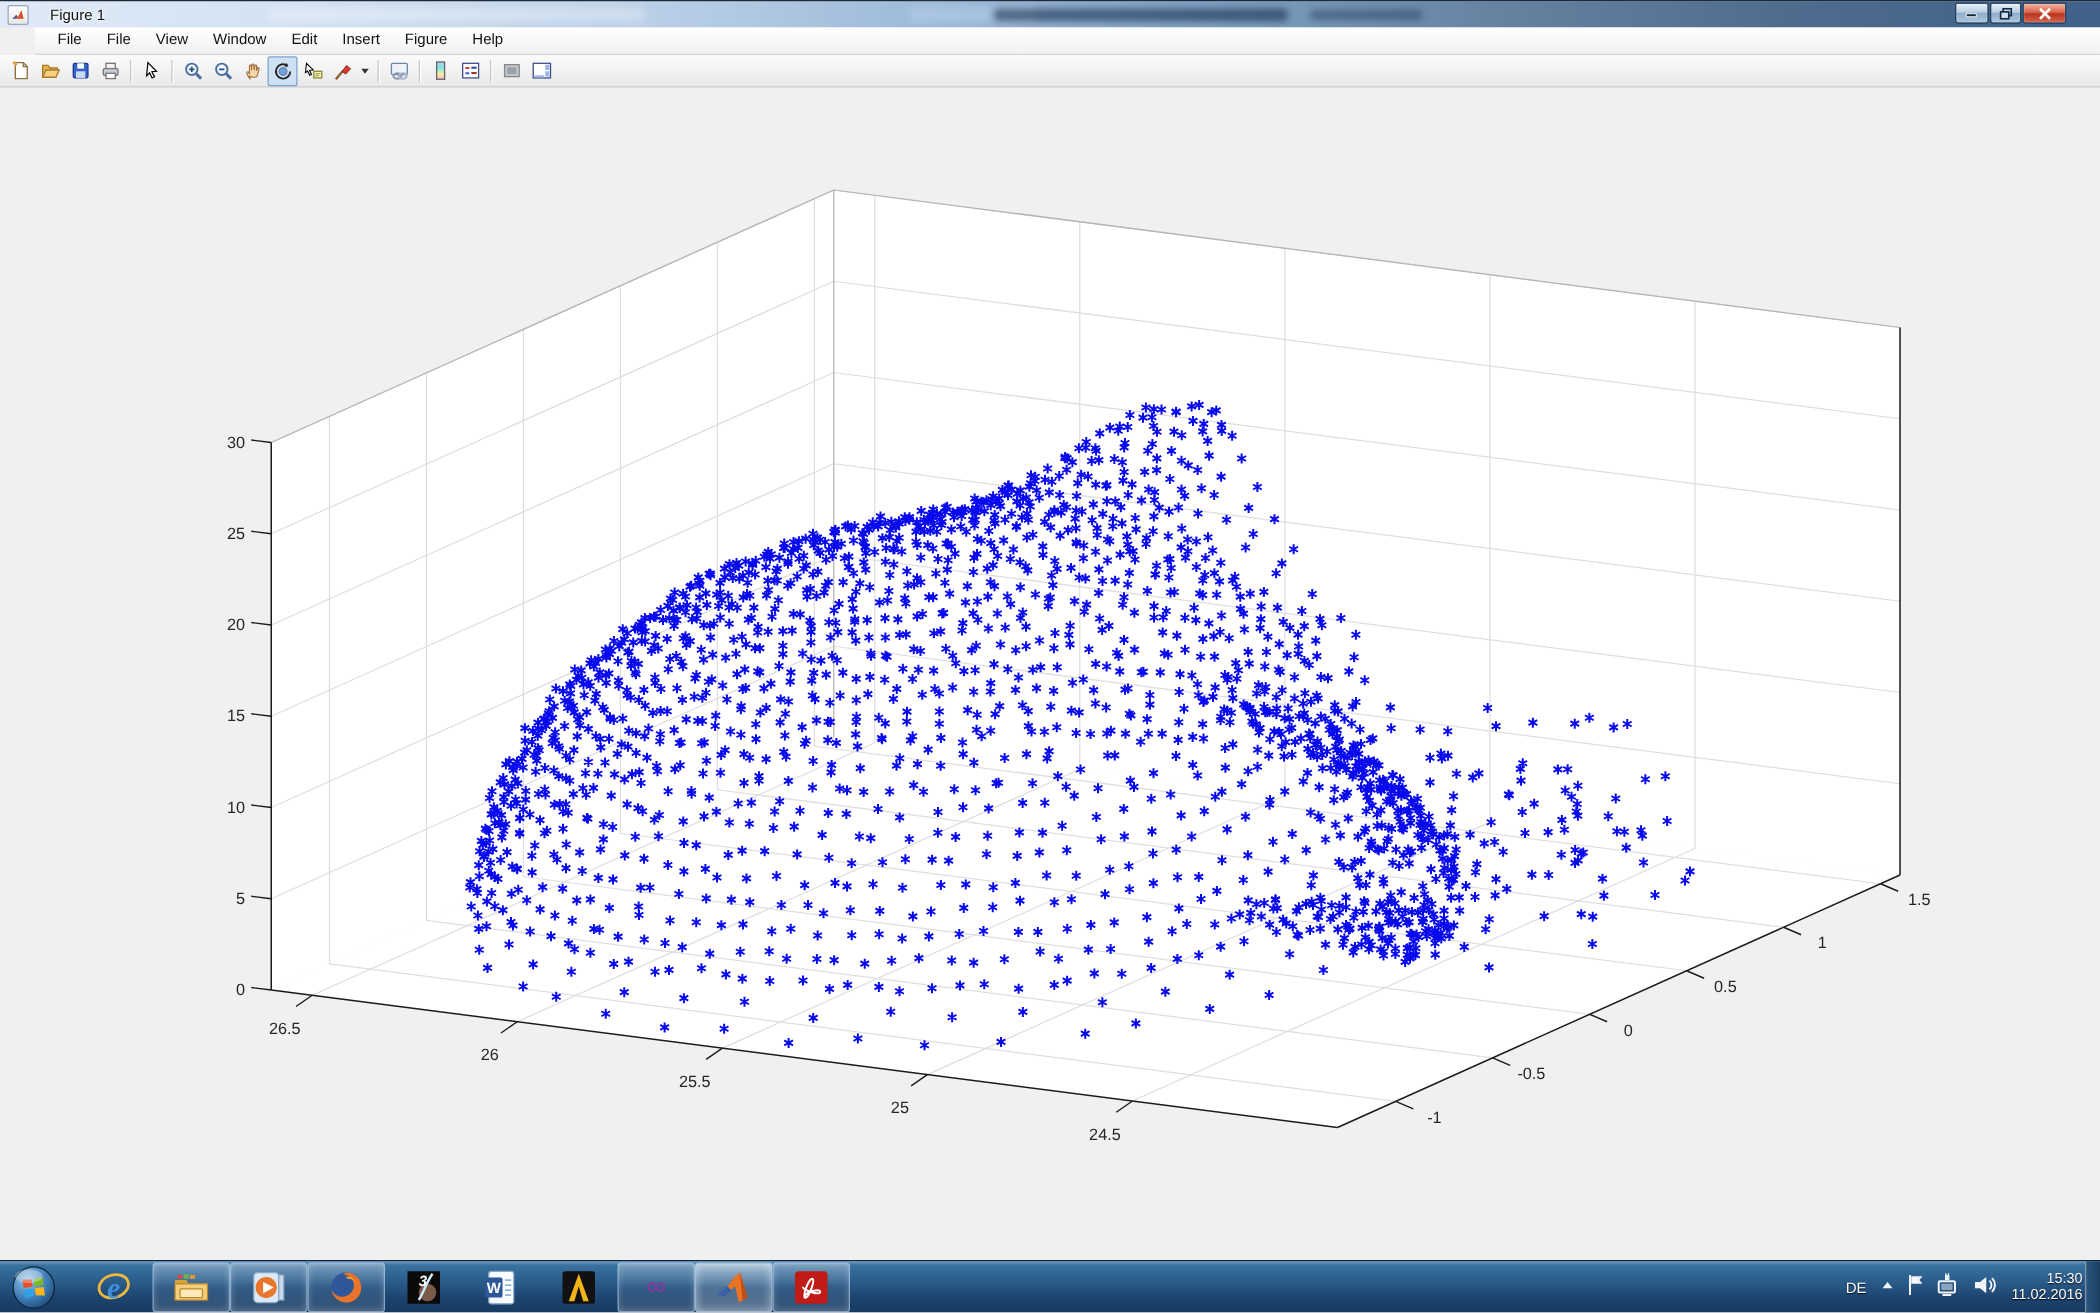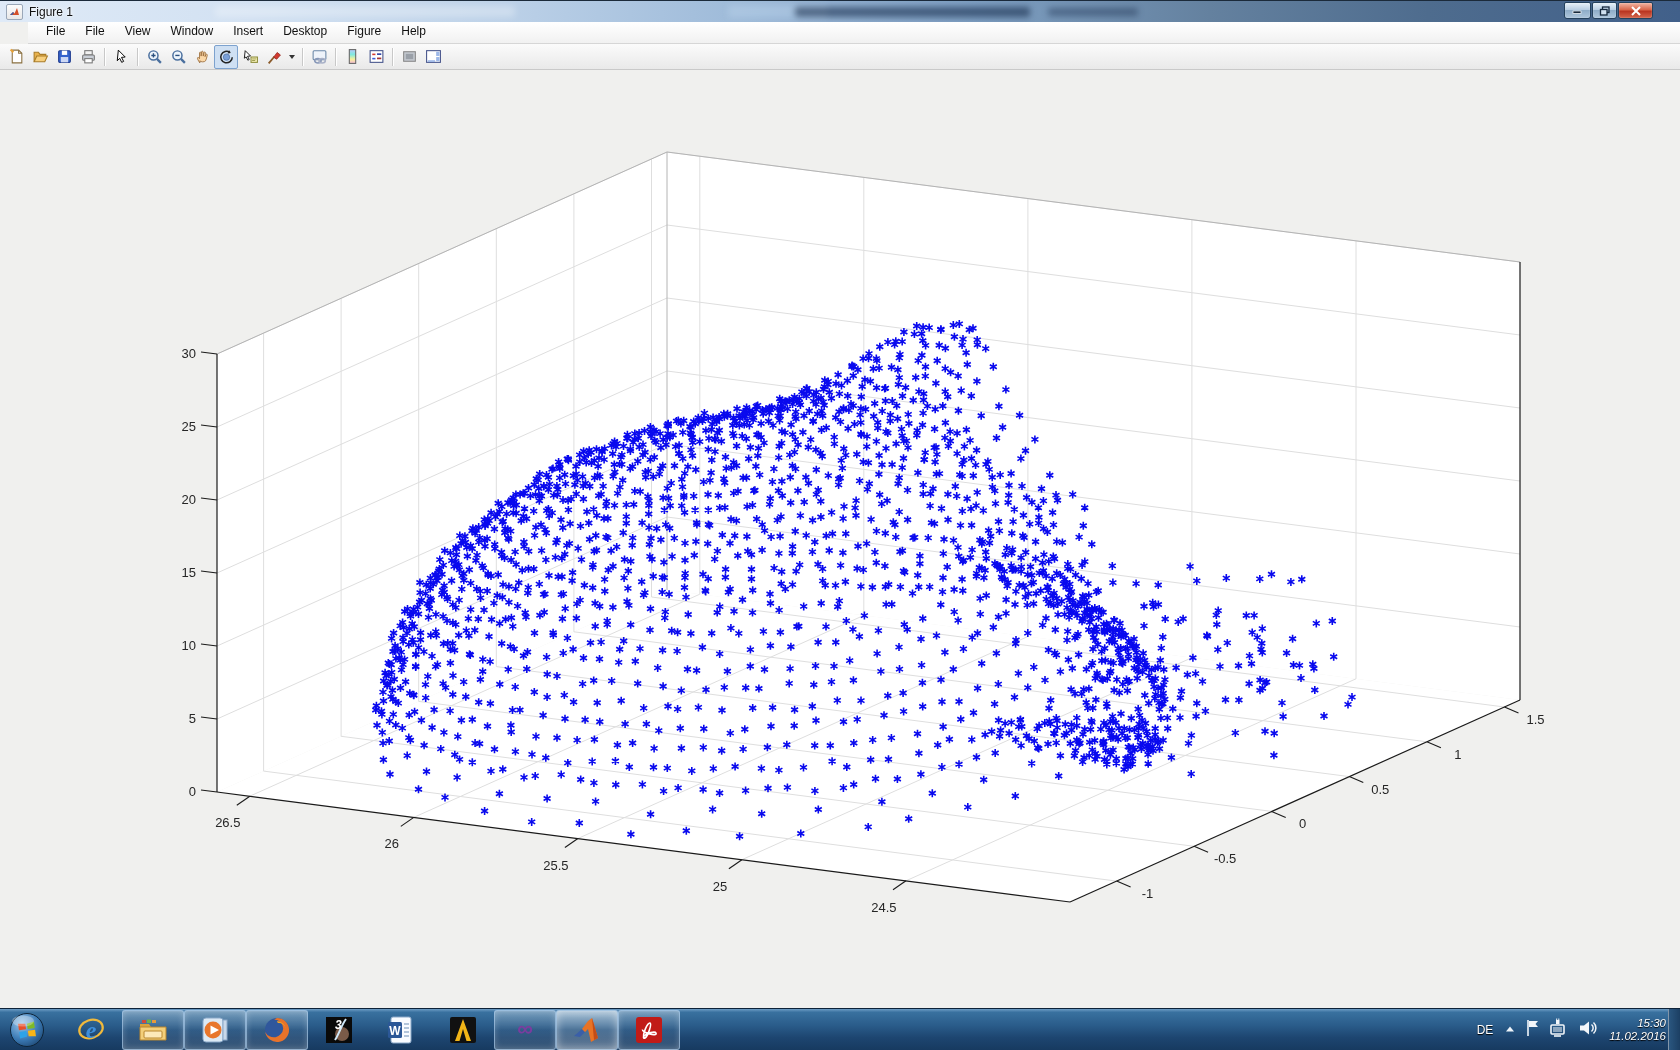--- a/index.html
+++ b/index.html
@@ -2,21 +2,21 @@
 <html><head>
 <meta charset="utf-8">
 <style>
   html,body{margin:0;padding:0;width:1680px;height:1050px;overflow:hidden;
     font-family:"Liberation Sans",sans-serif;background:#f0f0ee;position:relative;}
   
   .titlebar{position:absolute;left:0;top:0;width:1680px;height:22px;
     background:linear-gradient(90deg,#dfeaf7 0%,#d2e1f2 15%,#bcd1e8 30%,#9cb9d8 45%,#7e9fc2 58%,#64819f 72%,#4e6c8e 85%,#41608a 100%);
     border-top:1px solid #1b2a3a;box-sizing:border-box;}
   .titlebar .blob{position:absolute;border-radius:3px;filter:blur(3px);}
-  .title-left{position:absolute;left:6px;top:3px;display:flex;align-items:center;gap:6px;}
+  .title-left{position:absolute;left:6px;top:3px;display:flex;align-items:center;gap:17px;}
   .title-text{font-size:12px;color:#111;text-shadow:0 0 3px #fff,0 0 6px #fff;}
   .figicon{width:15px;height:14px;background:linear-gradient(#fdfdfd,#e8e8e8);border:1px solid #9aa7b8;border-radius:2px;
     display:flex;align-items:center;justify-content:center;}
   .winbtns{position:absolute;right:27px;top:1px;display:flex;}
   .wbtn{height:15px;border:1px solid #24415c;border-radius:2px 2px 3px 3px;margin-left:1px;
     background:linear-gradient(#e8f1f9 0%,#b9cee2 45%,#8fadc8 50%,#aec6dc 100%);
     display:flex;align-items:center;justify-content:center;box-shadow:inset 0 0 1px #fff;}
   .wbtn.minb{width:25px}.wbtn.resb{width:23px}
   .wbtn.closeb{width:33px;background:linear-gradient(#f2b6a4 0%,#d9664a 45%,#b93420 55%,#d4664d 100%);}
   .menubar{position:absolute;left:0;top:22px;width:1680px;height:22px;
@@ -42,21 +42,21 @@
   .start-orb{position:absolute;left:8px;top:2px;width:38px;height:38px;}
   .tb-items{position:absolute;left:60px;top:1px;height:40px;display:flex;}
   .tb-item{width:62px;height:40px;display:flex;align-items:center;justify-content:center;border-radius:3px;box-sizing:border-box;}
   .tb-item.running{border:1px solid rgba(180,210,240,.65);
     background:linear-gradient(rgba(255,255,255,.30),rgba(255,255,255,.06) 50%,rgba(255,255,255,.14));
     box-shadow:inset 0 0 6px rgba(255,255,255,.25);}
   .tb-item.active{background:linear-gradient(rgba(255,255,255,.55),rgba(255,255,255,.18) 50%,rgba(255,255,255,.30));
     box-shadow:inset 0 0 8px rgba(255,255,255,.5);}
   .tray{position:absolute;right:14px;top:0;height:42px;display:flex;align-items:center;gap:7px;}
   .tray-lang{color:#fff;font-size:12px;text-shadow:0 1px 1px #000;padding:0 3px;}
-  .tray-clock{color:#fff;font-size:11.5px;line-height:13px;text-align:right;text-shadow:0 1px 1px #000;margin-left:4px;font-style:italic;}
+  .tray-clock{color:#fff;font-size:11.5px;line-height:13px;text-align:right;text-shadow:0 1px 1px #000;margin-left:4px;}
   .show-desktop{position:absolute;right:0;top:0;width:11px;height:42px;
     background:linear-gradient(90deg,#2a567f,#1c3f63);border-left:1px solid rgba(255,255,255,.45);}
 </style>
 </head>
 <body>
 
 <div class="canvas">
   <svg id="plot-svg" width="1680" height="1050" viewBox="0 0 1680 1050" style="top:-70px">
       <polygon points="217.0,792.0 667.0,590.0 667.0,152.0 217.0,354.0" fill="#ffffff"></polygon>
       <polygon points="667.0,590.0 1520.0,700.0 1520.0,262.0 667.0,152.0" fill="#ffffff"></polygon>
@@ -2137,22 +2137,22 @@
         </svg>
     </div>
   </div>
 </div>
 
 <div class="menubar">
   <span class="menu-item">File</span>
     <span class="menu-item">File</span>
     <span class="menu-item">View</span>
     <span class="menu-item">Window</span>
+    <span class="menu-item">Edit</span>
     <span class="menu-item">Insert</span>
-    <span class="menu-item">Desktop</span>
     <span class="menu-item">Figure</span>
     <span class="menu-item">Help</span>
     <span class="dock-arrow">
     <svg width="13" height="13" viewBox="0 0 13 13">
         <path d="M2 4 C5 4 8 5 9 8" fill="none" stroke="#222" stroke-width="1.4"></path>
         <path d="M10.5 11 L5.8 9.6 L9.4 6.6 Z" fill="#222"></path>
       </svg>
   </span>
 </div>
 

